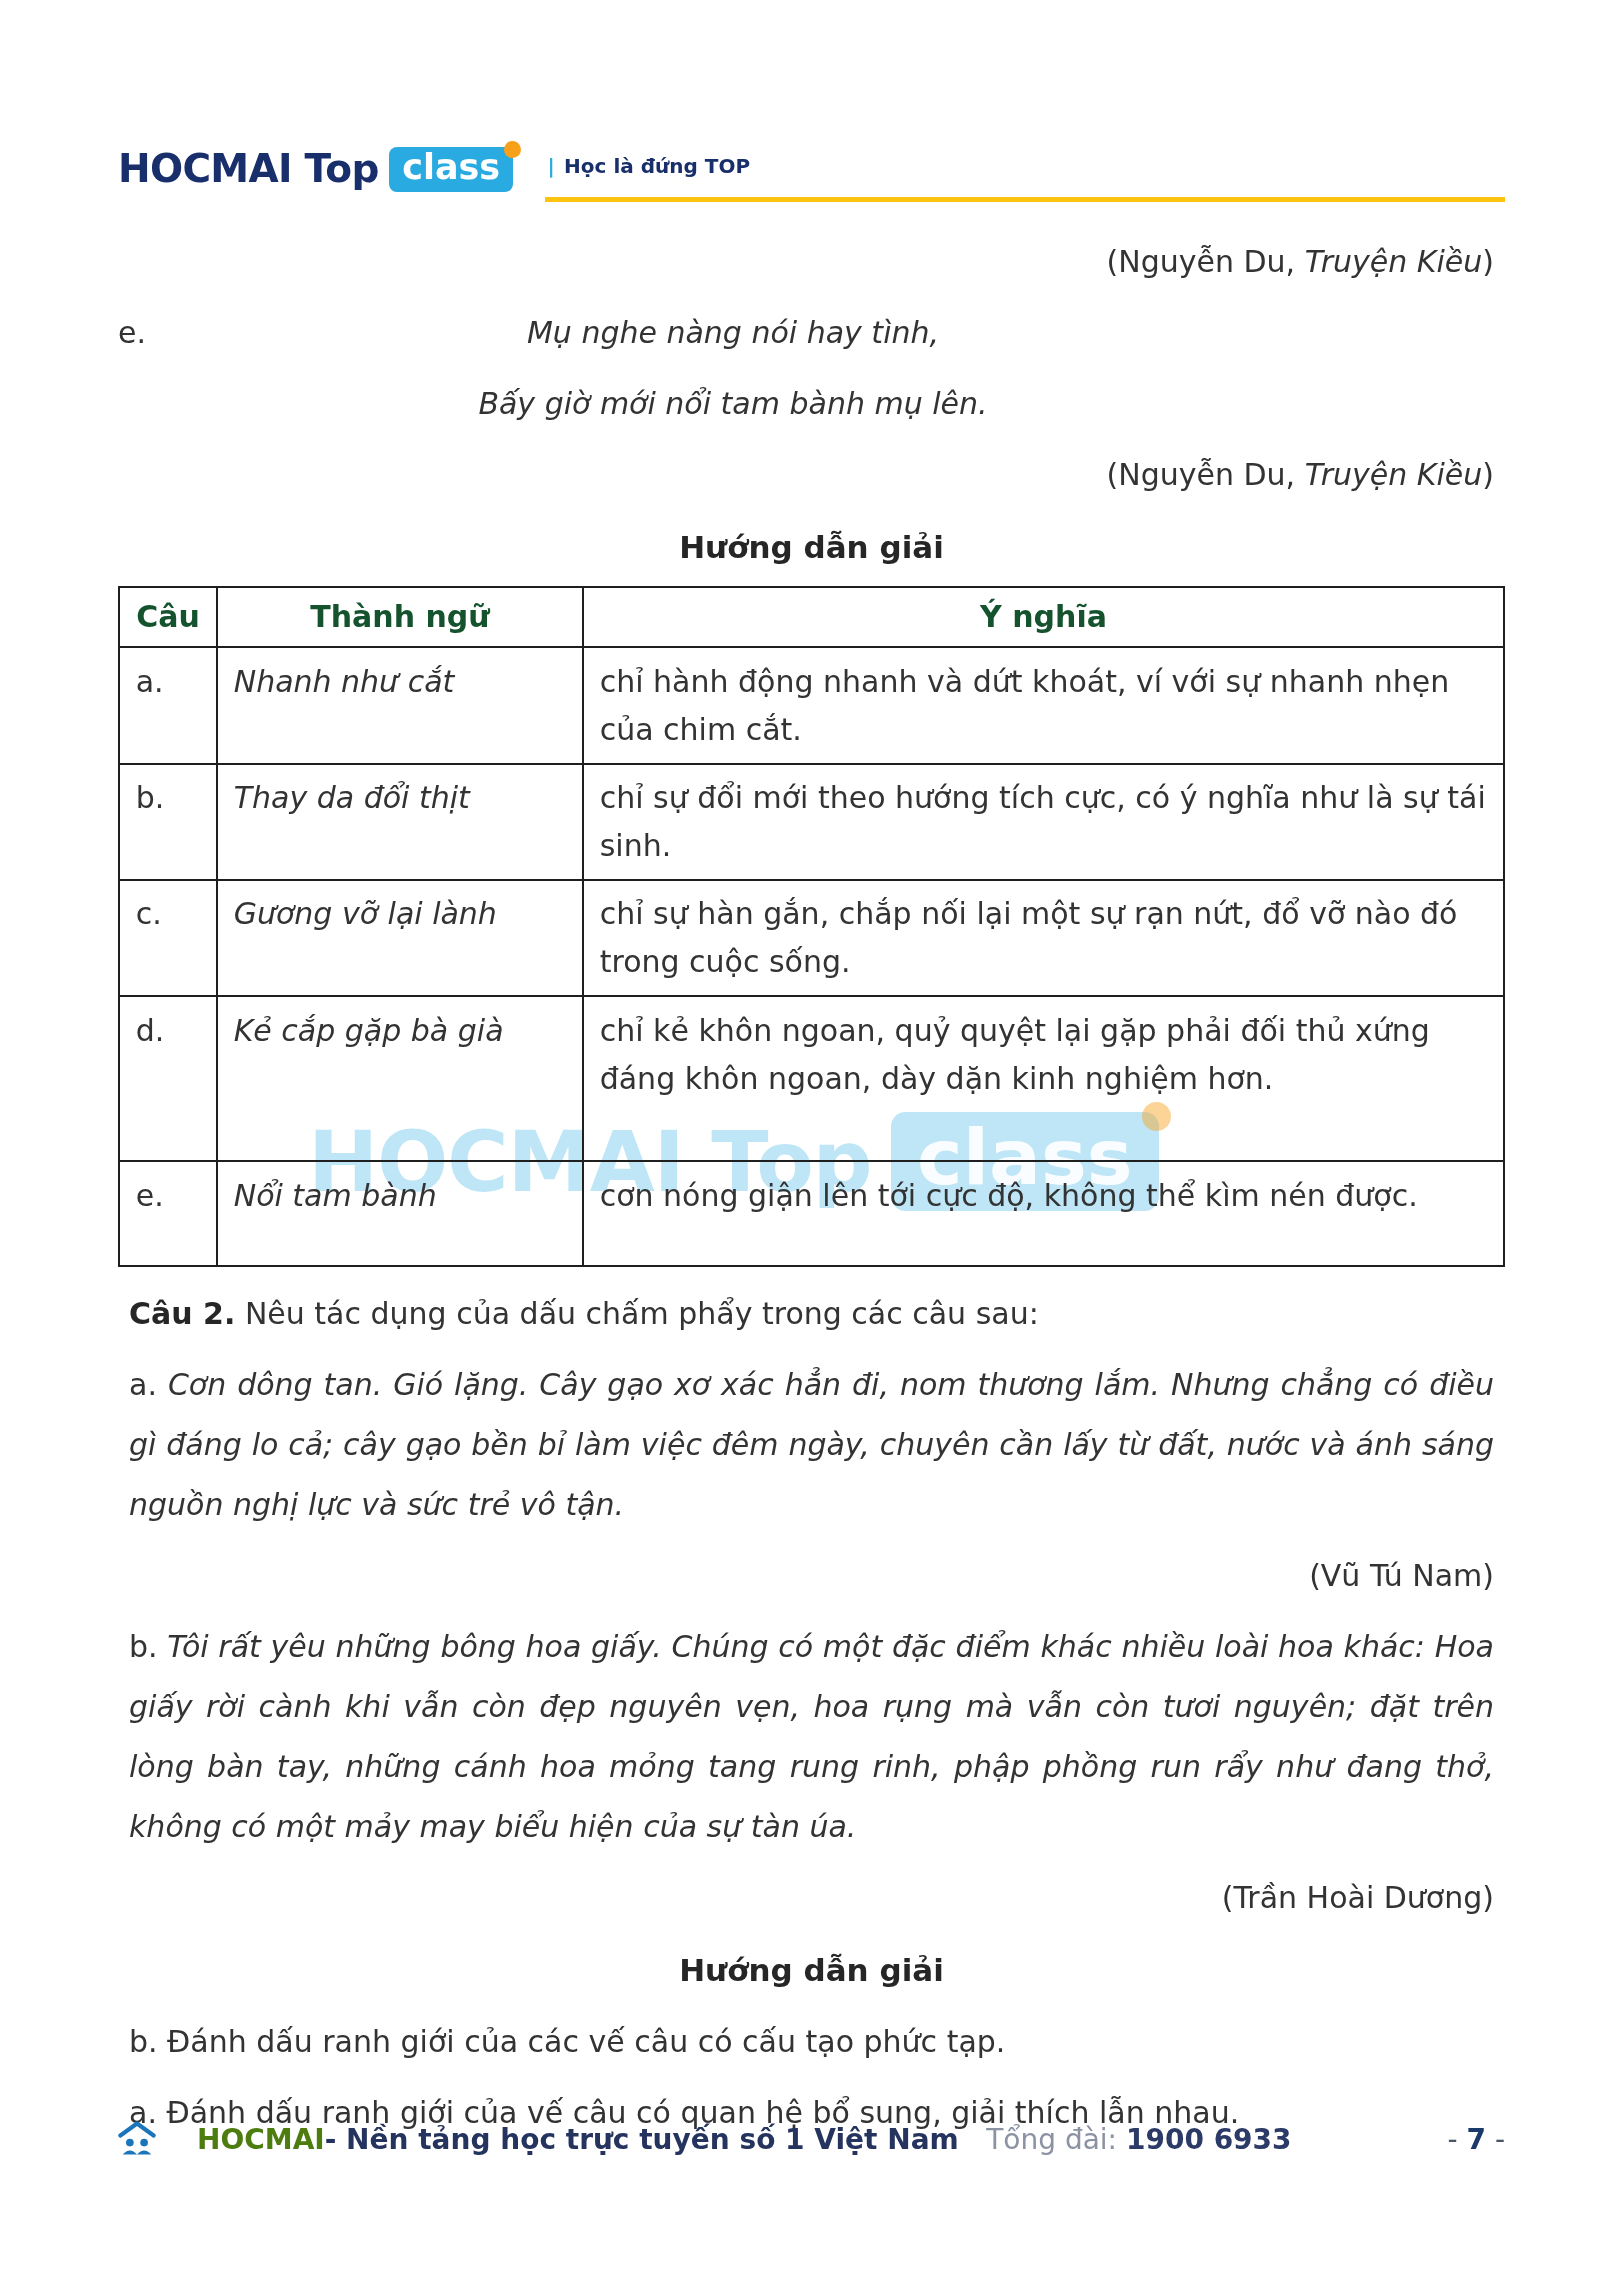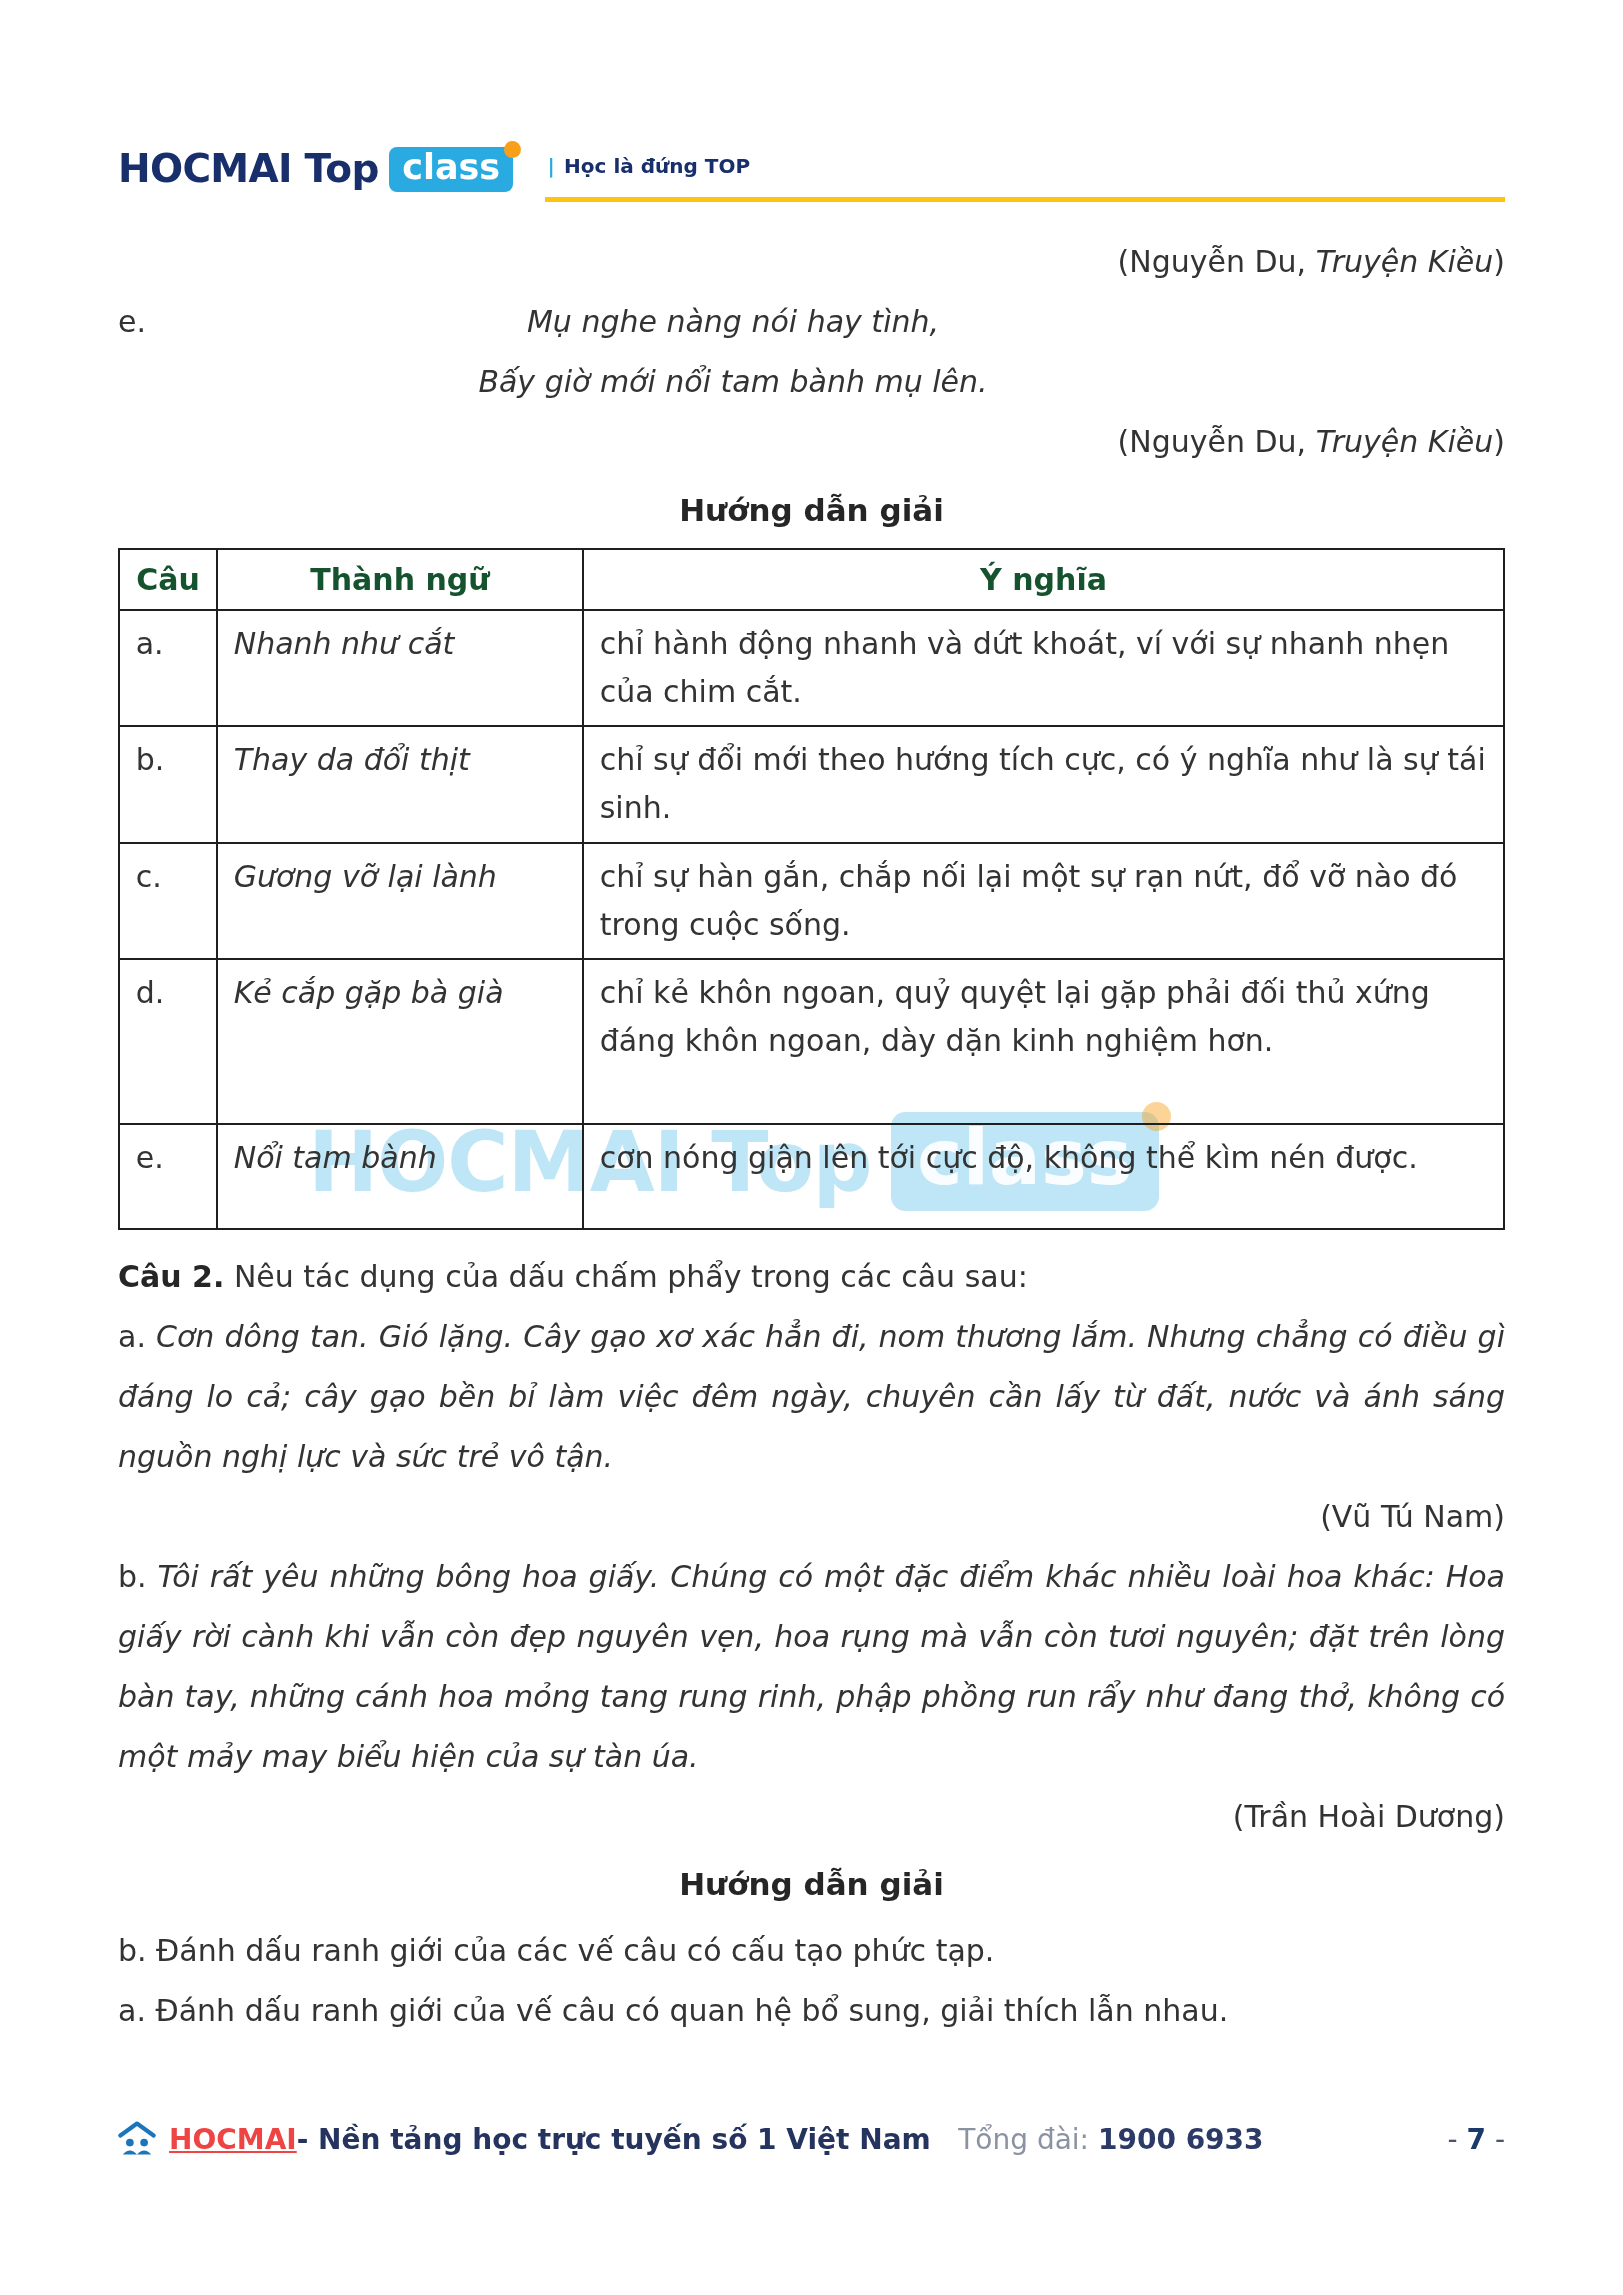--- a/index.html
+++ b/index.html
@@ -99,21 +99,21 @@
     flex: 1;
     border-bottom: 5.9px solid #ffc20e;
     padding: 6.5px 0 19.6px 2.6px;
   }
   .tagline { font-size: 20px; color: #192f6b; font-weight: 600; }
   .tg-pipe { color: #29abe2; font-weight: 800; margin-right: 9.2px; }
   .tg-top { font-weight: 800; }
 
   
   .content { padding: 0 118px; }
-  p { margin: 0; }
+  p { margin: 11px; }
   em { font-style: italic; }
 
   .attribution {
     text-align: right;
     line-height: 60px;
     color: #333333;
   }
   .attr-first { margin-top: 30px; }
 
   .quote-block {
@@ -187,23 +187,23 @@
     left: 118px;
     right: 118px;
     top: 2120px;
     z-index: 1;
     display: flex;
     align-items: center;
     font-size: 28px;
   }
   .f-icon { flex: none; width: 38px; height: 38px; margin-right: 13px; }
   .f-brand {
-    color: #ef4444;
-    font-weight: 800;
-    text-decoration: underline;
+    color: #4d7c0f;
+    font-weight: 800;
+    margin-left: 28px;
   }
   .f-desc { color: #25335f; font-weight: 600; }
   .f-hotline { margin-left: 27.5px; color: #8b93a3; }
   .f-hl-num { color: #2b3a66; font-weight: 700; }
   .f-page { margin-left: auto; color: #4a5568; }
   .f-page strong { color: #1b3a6b; font-weight: 800; }
 </style>
 </head>
 <body>
 

